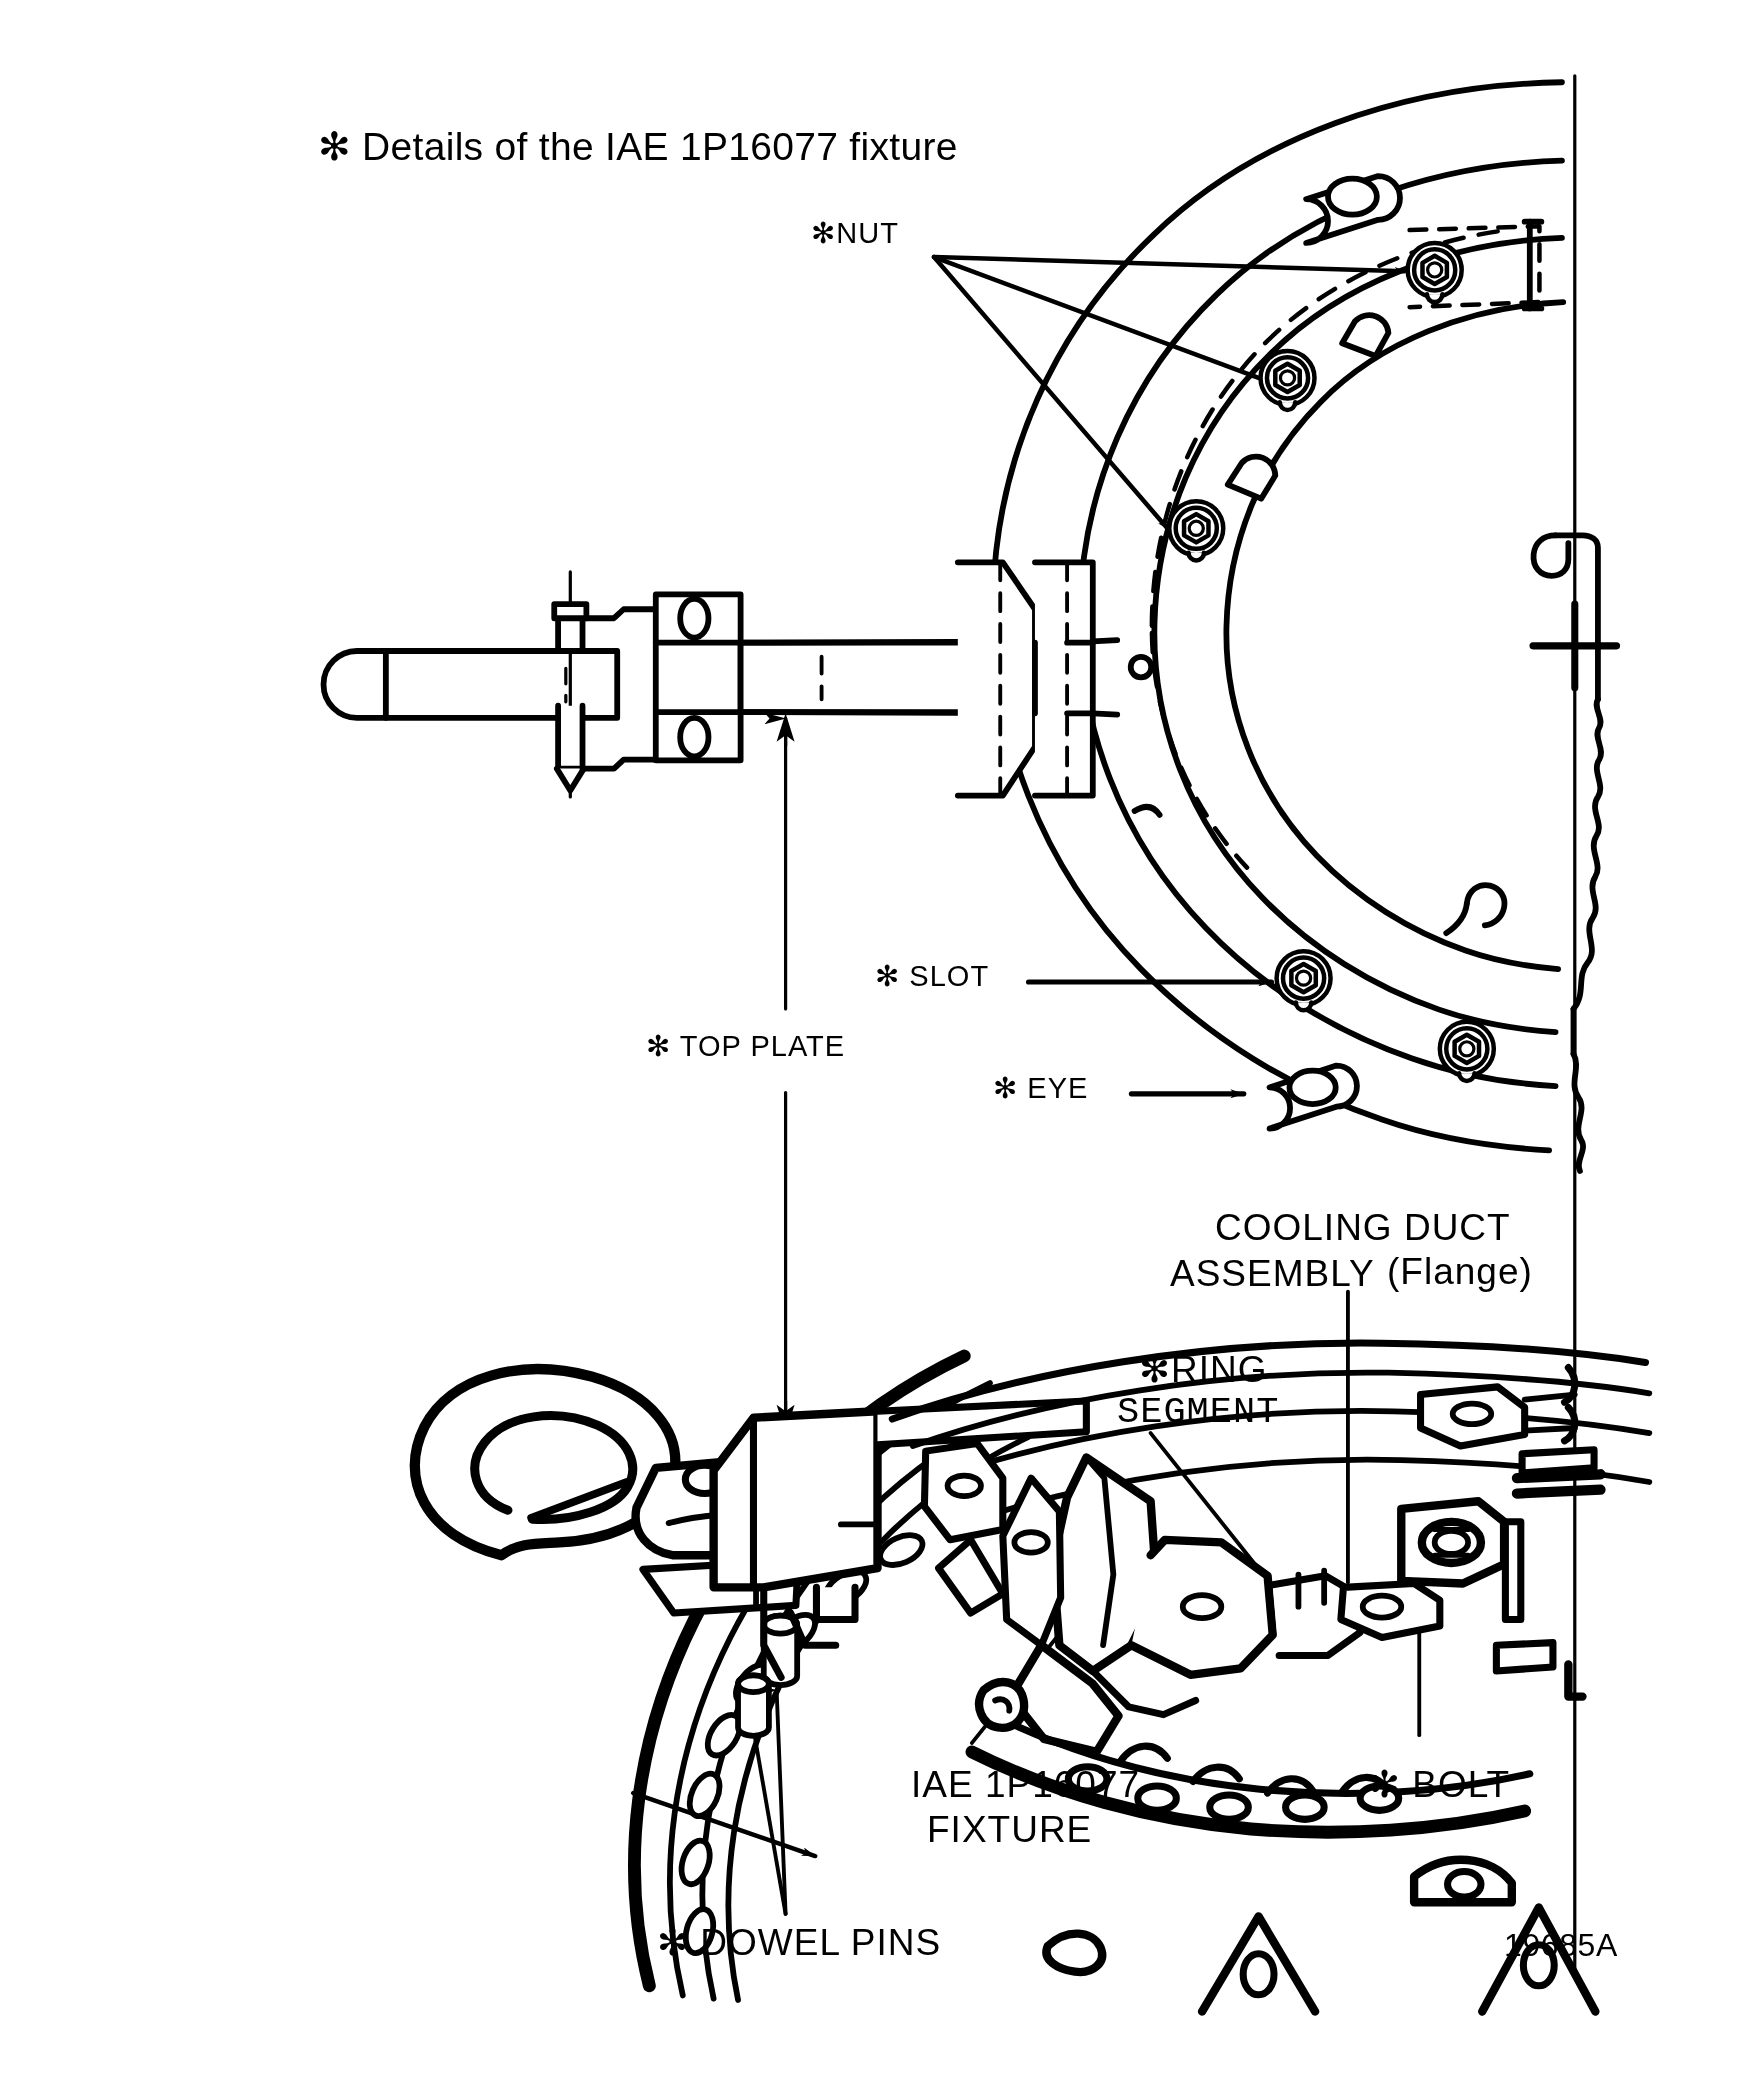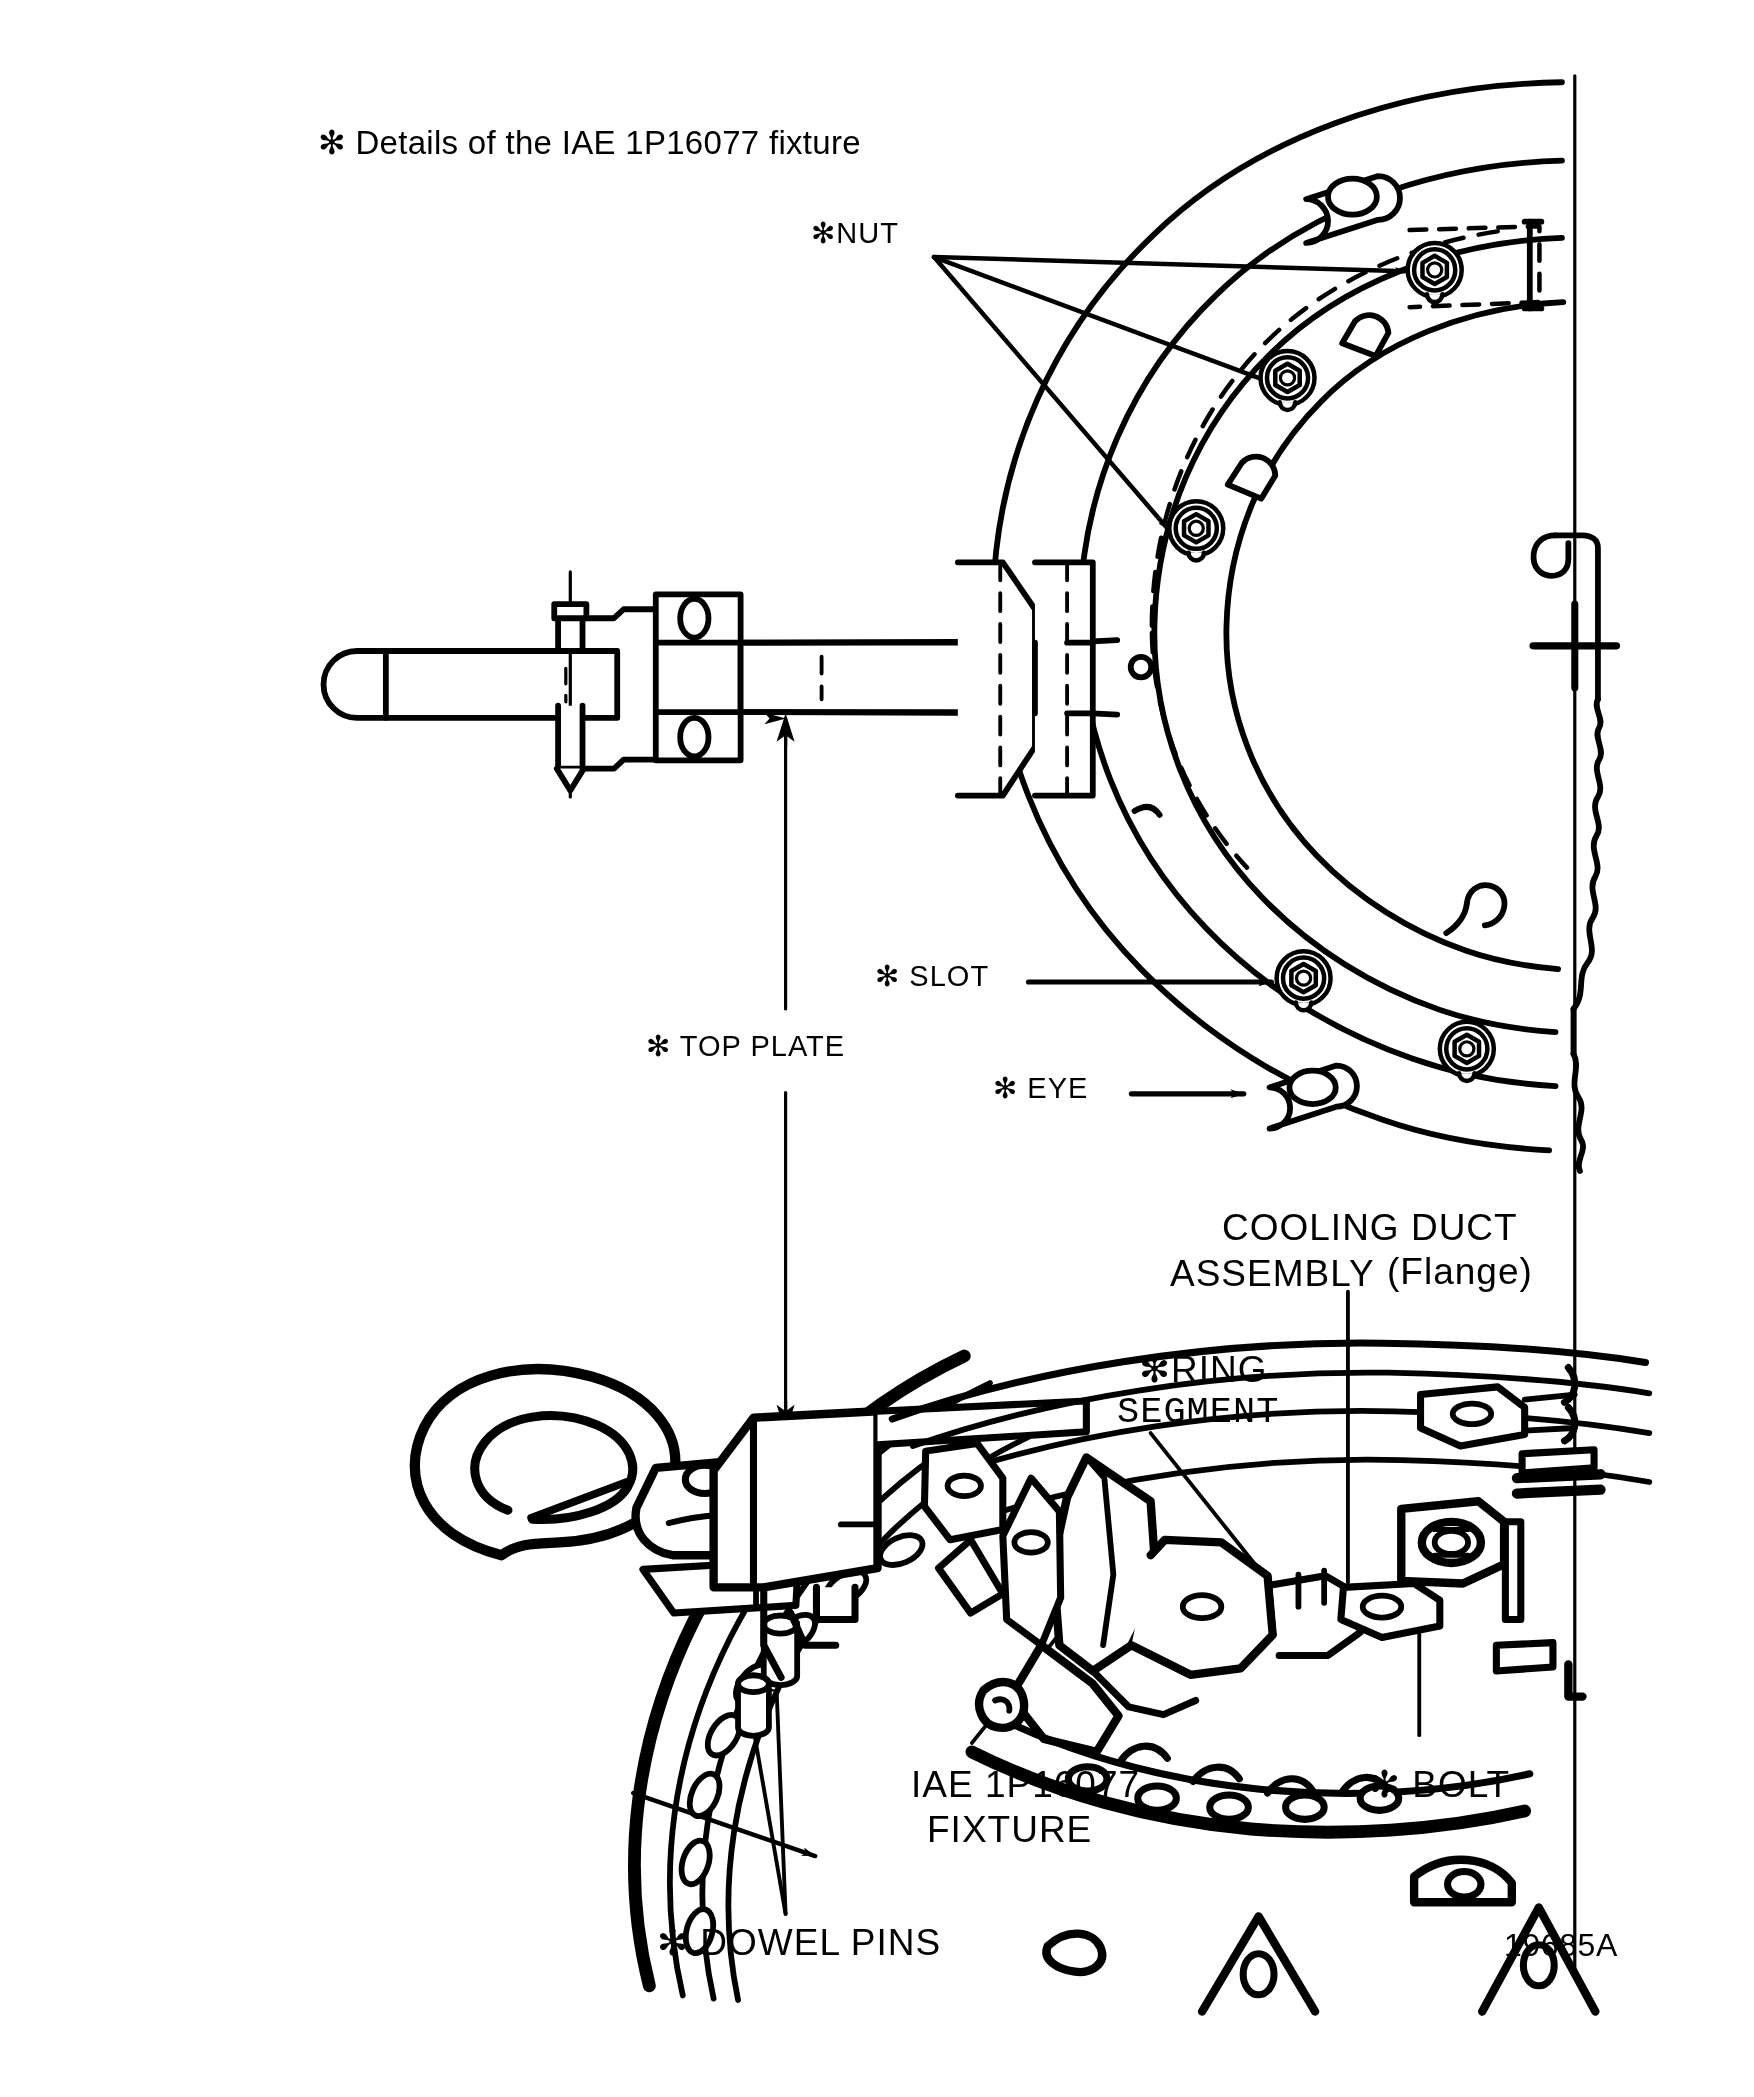--- a/index.html
+++ b/index.html
@@ -12,21 +12,21 @@
   }
   svg#fig{position:absolute;left:0;top:0;width:1755px;height:2097px;}
   .lbl{
     position:absolute;
     color:#000;
     font-family:"Liberation Sans", sans-serif;
     white-space:pre;
     line-height:1.12;
     letter-spacing:0.3px;
   }
-  .lbl-note{font-size:33px;letter-spacing:0.3px;}
+  .lbl-note{font-size:39px;letter-spacing:0.3px;}
   .lbl-cap{font-size:29px;letter-spacing:1px;}
   .lbl-cap2{font-size:37px;letter-spacing:1px;}
   .lbl-fig{font-size:32px;letter-spacing:0.6px;}
 </style>
 </head>
 <body>
 
 <div id="page">
 
 <svg id="fig" viewBox="0 0 2730 3263">
@@ -328,21 +328,21 @@
 <div class="lbl lbl-note" style="left:318px;top:125px;">✻ Details of the IAE 1P16077 fixture</div>
 
 <div class="lbl lbl-cap" style="left:811px;top:217px;">✻NUT</div>
 
 <div class="lbl lbl-cap" style="left:875px;top:960px;">✻ SLOT</div>
 
 <div class="lbl lbl-cap" style="left:993px;top:1072px;">✻ EYE</div>
 
 <div class="lbl lbl-cap" style="left:646px;top:1030px;text-align:center;">✻ TOP PLATE</div>
 
-<div class="lbl lbl-cap2" style="left:1215px;top:1207px;margin-left:7px;">COOLING DUCT</div>
+<div class="lbl lbl-cap2" style="left:1215px;top:1207px;">COOLING DUCT</div>
 <div class="lbl lbl-cap2" style="left:1170px;top:1253px;">ASSEMBLY</div>
 <div class="lbl lbl-cap2" style="left:1387px;top:1251px;">(Flange)</div>
 
 <div class="lbl lbl-cap2" style="left:1139px;top:1349px;">✻RING</div>
 <div class="lbl lbl-cap2" style="left:1117px;top:1392px;font-family:Liberation Mono, monospace;">SEGMENT</div>
 
 
 <div class="lbl lbl-cap2" style="left:911px;top:1764px;">IAE 1P16077</div>
 <div class="lbl lbl-cap2" style="left:927px;top:1809px;">FIXTURE</div>
 

